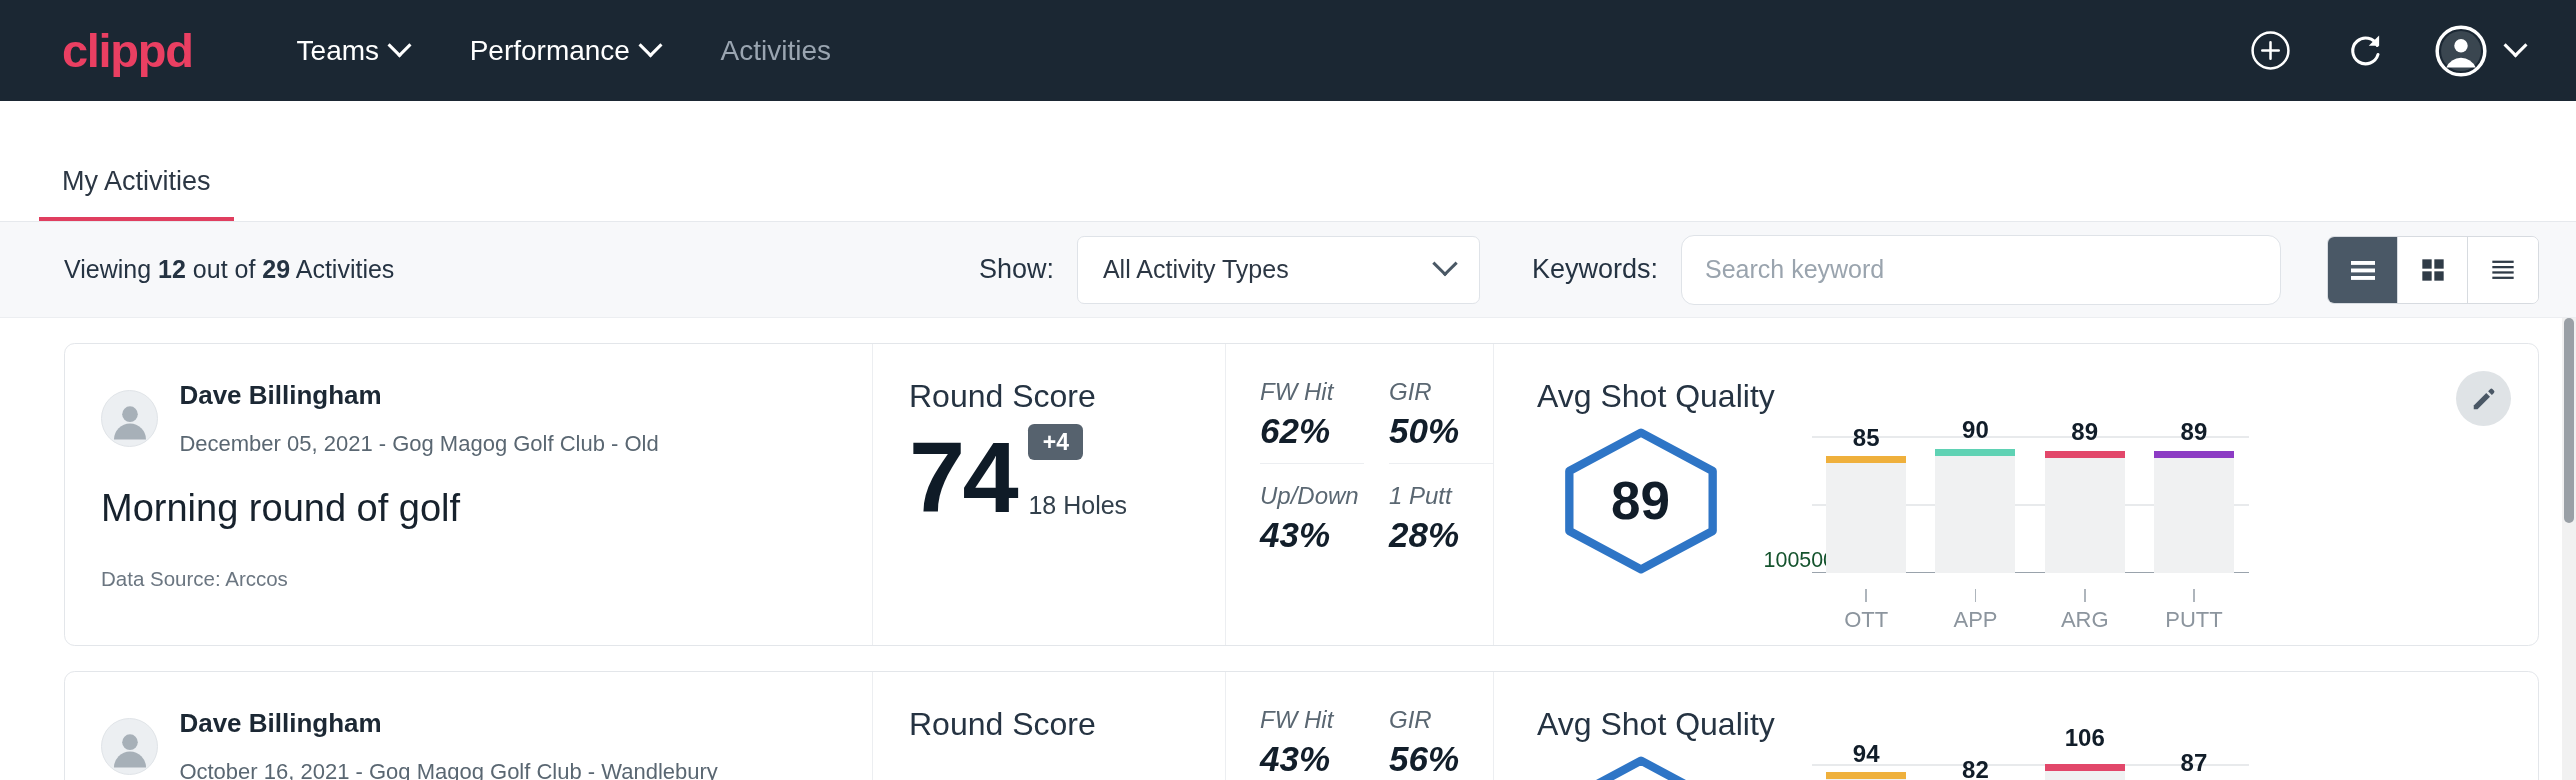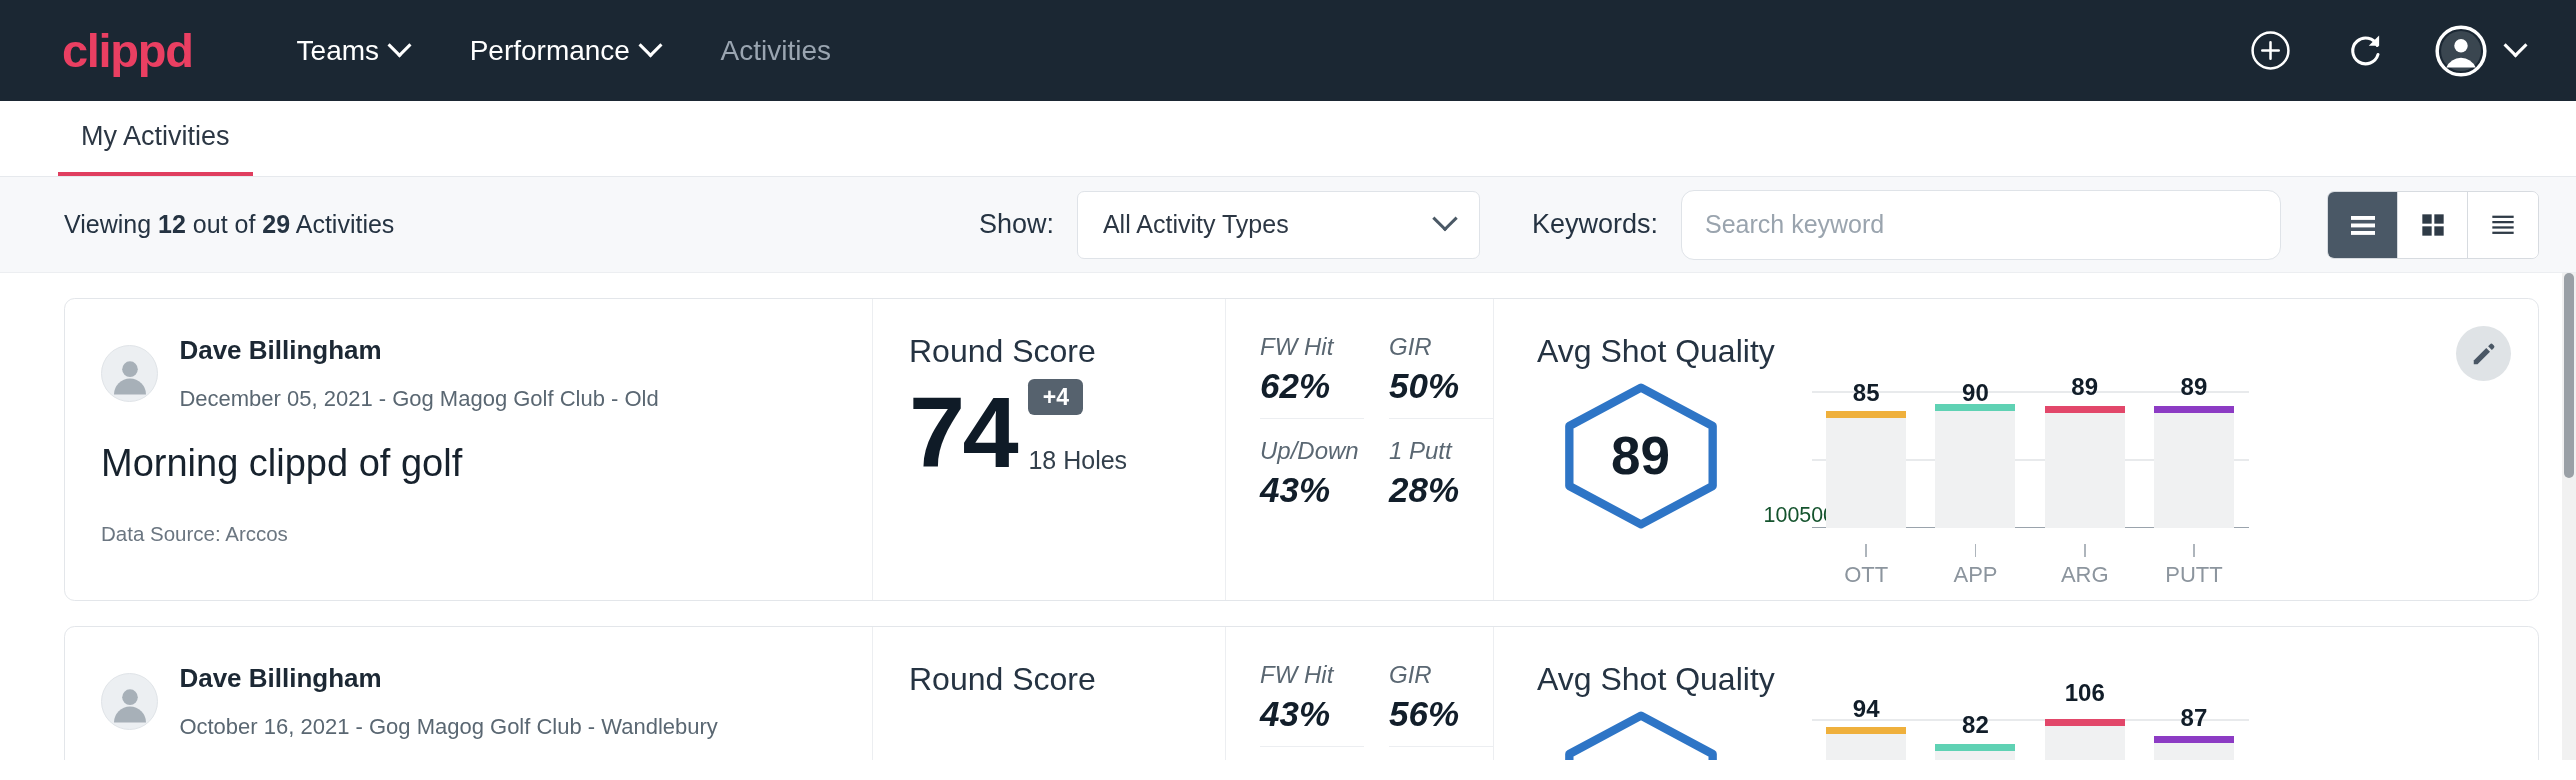--- a/index.html
+++ b/index.html
@@ -50,25 +50,25 @@
   }
   .icon-btn {
     width: 50px; height: 50px;
     display: flex; align-items: center; justify-content: center;
     cursor: pointer;
   }
   .avatar-wrap { display: flex; align-items: center; gap: 19.6px; cursor: pointer; }
 
   
   .tabbar {
-    height: 76px;
+    height: 121px;
     background: #ffffff;
     display: flex;
     align-items: flex-end;
-    padding-left: 58px;
+    padding-left: 39px;
     border-bottom: 0.9px solid #e6e9ed;
   }
   .tab {
     font-size: 27px;
     color: #3d4852;
     padding: 0 23px 19.6px 23px;
     border-bottom: 4.5px solid transparent;
     cursor: pointer;
   }
   .tab.active { color: #2c3744; border-bottom-color: #e03e5f; }
@@ -371,21 +371,21 @@
           <svg width="52" height="52" viewBox="0 0 24 24">
             <circle cx="12" cy="9.3" r="3.6" fill="#a7b0b8"></circle>
             <path d="M4.6 21a7.4 7.4 0 0 1 14.8 0z" fill="#a7b0b8"></path>
           </svg>
         </div>
         <div>
           <div class="pname">Dave Billingham</div>
           <div class="pmeta">December 05, 2021 - Gog Magog Golf Club - Old</div>
         </div>
       </div>
-      <div class="ctitle">Morning clippd of golf</div>
+      <div class="ctitle">Morning round of golf</div>
       <div class="csrc">Data Source: Arccos</div>
     </div>
 
     <div class="col-score">
       <div class="sec-label">Round Score</div>
       <div class="score-row">
         <div class="score-big">74</div>
         <div class="score-side">
           <div class="badge">+4</div>
           <div class="holes">18 Holes</div>
@@ -437,21 +437,21 @@
               <div class="grid-line" style="top:68px"></div>
               <div class="axis-line"></div>
               <div class="bars">
                 <div class="bar-col">
                   <div class="bar-val" style="bottom:121px">85</div>
                   <div class="bar" style="height:117px">
                     <div class="bar-cap" style="background:#efb03c"></div>
                   </div>
                 </div>
                 <div class="bar-col">
-                  <div class="bar-val" style="bottom:121px">90</div>
+                  <div class="bar-val" style="bottom:129px">90</div>
                   <div class="bar" style="height:124px">
                     <div class="bar-cap" style="background:#5fd2b4"></div>
                   </div>
                 </div>
                 <div class="bar-col">
                   <div class="bar-val" style="bottom:127px">89</div>
                   <div class="bar" style="height:122px">
                     <div class="bar-cap" style="background:#e2476a"></div>
                   </div>
                 </div>

